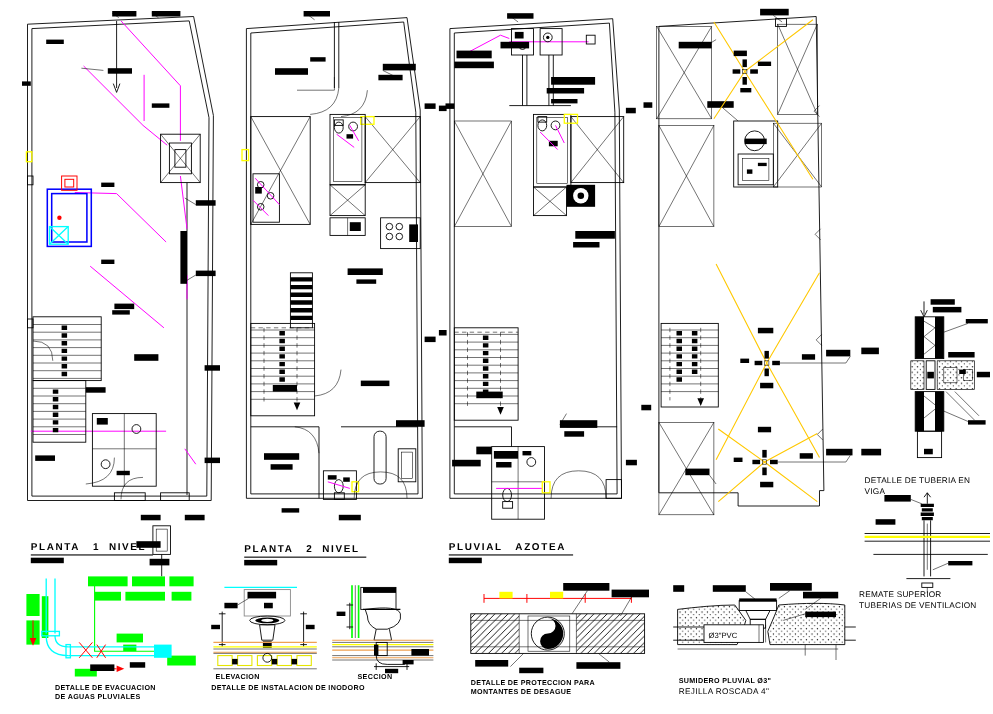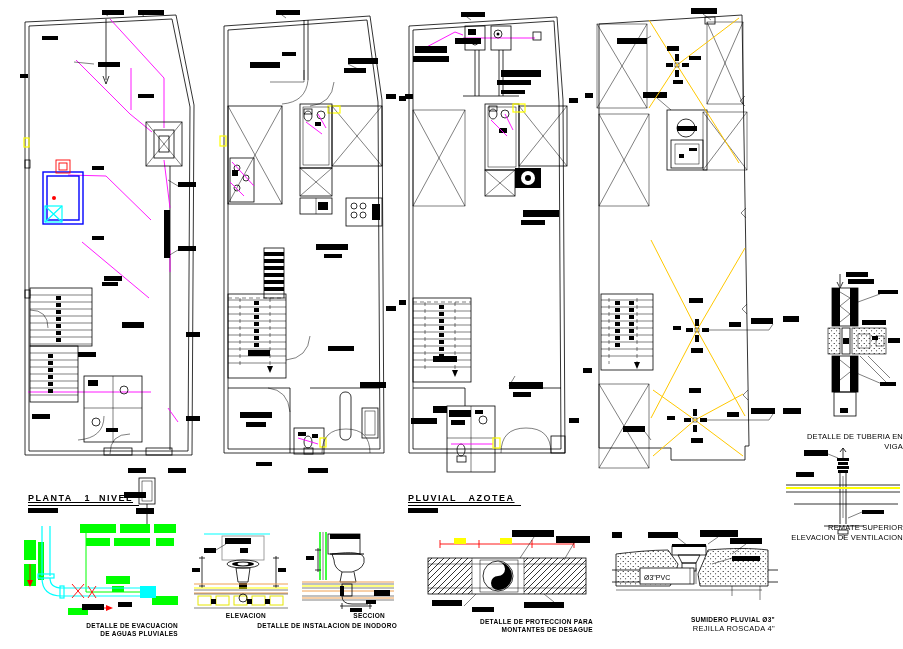--- a/index.html
+++ b/index.html
@@ -18,24 +18,24 @@
   .rd{fill:none;stroke:#ff0000;stroke-width:.9;}
   .rf{fill:#ff0000;stroke:none;}
   .bl{fill:none;stroke:#0000ff;stroke-width:1.4;}
   .ym{fill:none;stroke:#ffff00;stroke-width:1.2;}
   .yf{fill:#ffff00;stroke:none;}
   .or{fill:none;stroke:#f0a050;stroke-width:1;}
   .dash{stroke-dasharray:4 3;}
   
   .plan-title-block{position:absolute;}
   .plan-title{font-size:9px;font-weight:bold;letter-spacing:1.5px;color:#000;
-              border-bottom:1.2px solid #000;padding:0 6px 2px 0;white-space:pre;display:inline-block;text-decoration:underline;}
+              border-bottom:1.2px solid #000;padding:0 6px 2px 0;white-space:pre;display:inline-block;}
   .scale-bar{height:5px;background:#000;margin-top:2px;width:30px;}
   .dlabel{position:absolute;color:#000;font-weight:bold;font-size:6.5px;line-height:1.3;
-          text-align:right;letter-spacing:.3px;white-space:pre-line;}
+          text-align:left;letter-spacing:.3px;white-space:pre-line;}
   .dlabel.n{font-weight:normal;font-size:7.5px;letter-spacing:.2px;}
   .bar{position:absolute;background:#000;}
   .pipetext{font-size:7px;fill:#000;font-family:"Liberation Sans",sans-serif;}
 </style>
 </head>
 <body>
 
 <div class="page">
 
   <svg width="0" height="0">
@@ -418,20 +418,24 @@
     <rect class="w" x="3" y="2" width="16" height="26"></rect>
       <rect class="w5" x="6" y="5" width="10" height="20"></rect>
     <rect class="b" x="0" y="32" width="18" height="6"></rect>
       <path class="w" d="M11,28 V48"></path>
   </svg>
 
   <div class="plan-title-block" style="left:28px;top:487px">
     <div class="plan-title" style="min-width:100px">PLANTA   1  NIVEL</div>
     <div class="scale-bar"></div>
   </div>
+  <div class="plan-title-block" style="left:222px;top:489px">
+    <div class="plan-title" style="min-width:96px">PLANTA   2  NIVEL</div>
+    <div class="scale-bar"></div>
+  </div>
   <div class="plan-title-block" style="left:408px;top:487px">
     <div class="plan-title" style="min-width:88px">PLUVIAL   AZOTEA</div>
     <div class="scale-bar"></div>
   </div>
 
   <svg style="left:22px;top:512px" width="175" height="108" viewBox="0 0 175 108">
     <g>
       <rect class="gf" x="2" y="28" width="12" height="20"></rect>
         <rect class="gf" x="2" y="52" width="12" height="22"></rect>
       <rect class="gf" x="16" y="30" width="6" height="38"></rect>
@@ -629,15 +633,15 @@
       <rect class="w" x="54" y="82" width="10" height="4"></rect>
       <path class="w5" d="M59,86 V91"></path>
     </g>
     <g>
       <path class="w5" d="M44,6 L54,10 M78,64 L64,70"></path>
       <rect class="b" x="20" y="2" width="24" height="6"></rect>
         <rect class="b" x="12" y="24" width="18" height="5"></rect>
       <rect class="b" x="78" y="62" width="22" height="4"></rect>
     </g>
   </svg>
-  <div class="dlabel n" style="left:781px;top:523px;width:122px"><span>REMATE SUPERIOR</span><br><span>ELEVACION DE VENTILACION</span></div>
+  <div class="dlabel n" style="left:781px;top:536px;width:122px"><span>REMATE SUPERIOR</span><br><span>TUBERIAS DE VENTILACION</span></div>
 
 </div>
 
 </body></html>

